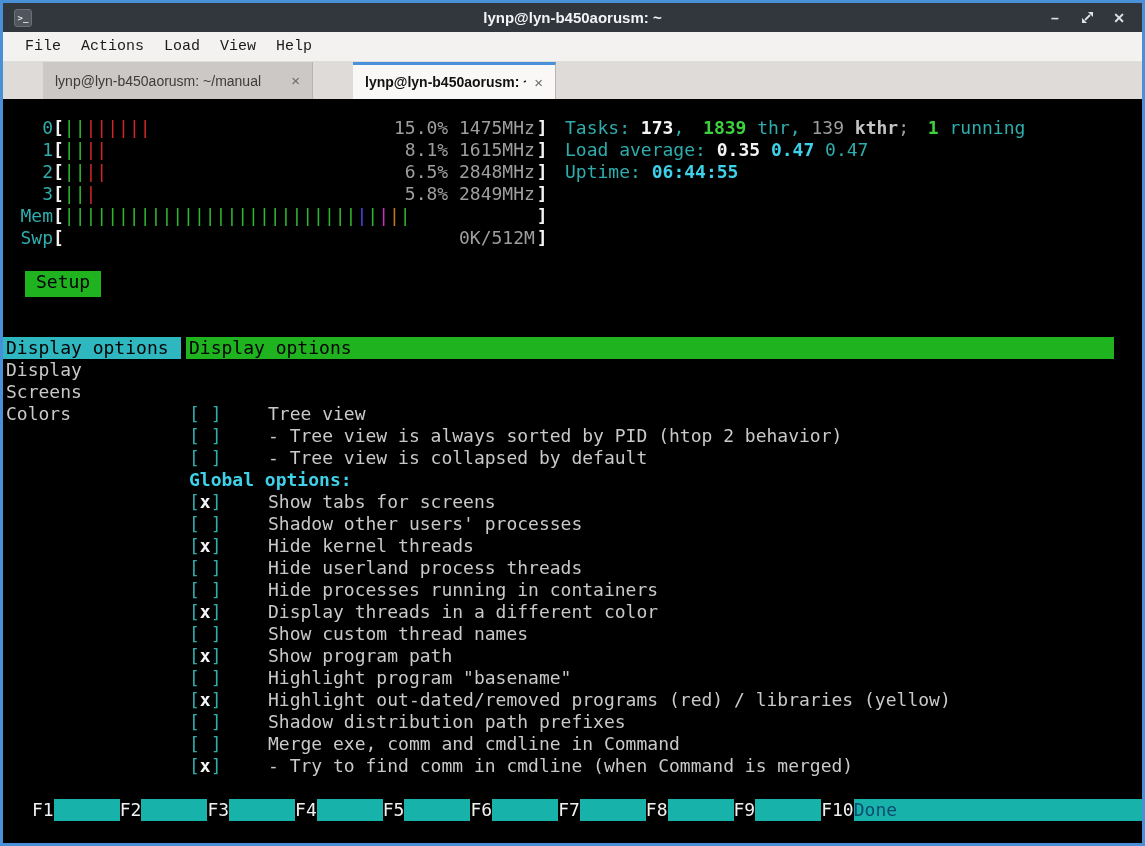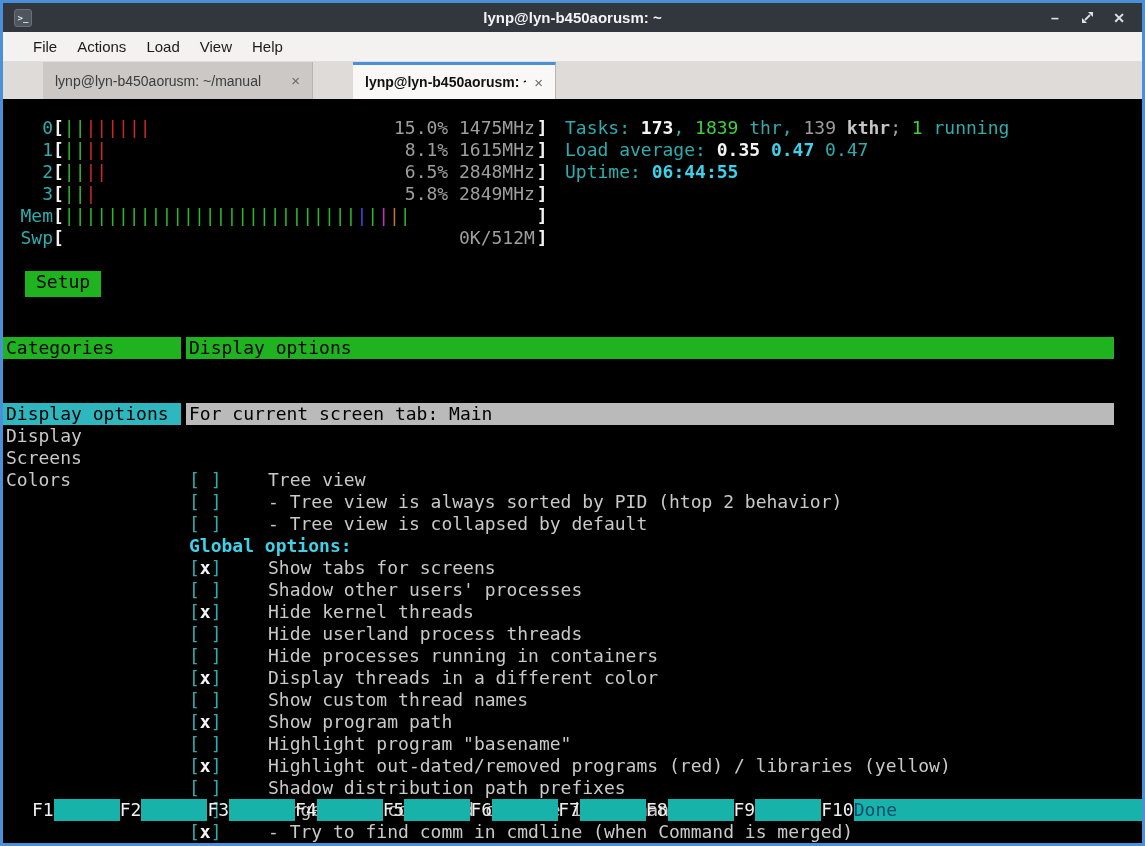--- a/index.html
+++ b/index.html
@@ -28,22 +28,23 @@
     color:#f2f3f4; font-weight:bold; font-size:15px; pointer-events:none;
   }
   .win-controls { margin-left:auto; display:flex; align-items:center; gap:10px; padding-right:12px; z-index:2; }
   .win-btn {
     width:22px; height:22px; color:#dde2e7; font-size:14px; font-weight:bold;
     display:flex; align-items:center; justify-content:center; cursor:default;
   }
   
   .menubar {
     height:30px; background:#f3f2f0; flex:none;
-    display:flex; align-items:center; padding-left:20px;
+    display:flex; align-items:center; padding-left:12px;
     border-bottom:1px solid #e0deda;
+    font-family:Liberation Mono, monospace;
   }
   .menu-item { padding:4px 10px; font-size:15px; color:#1b1b1b; }
   
   .tabbar {
     height:37px; background:#dedbd8; flex:none;
     display:flex; align-items:stretch;
   }
   .tab {
     display:flex; align-items:center; gap:8px;
     padding:0 12px; font-size:14px;
@@ -62,21 +63,21 @@
     flex:1; position:relative; background:#000;
     font-family:"DejaVu Sans Mono", monospace;
     font-size:18px; line-height:22px; white-space:pre; overflow:hidden;
     --teal:#2fadad; --gray:#9e9e9e; --lgray:#c9c9c9; --bwhite:#f4f4f4;
     --bgreen:#3ed13e; --bcyan:#3ed2ea; --bgray:#c4c4c4;
     --green-bg:#1fb31f; --cyan-bg:#2fb7c0; --graybar:#bababa; --fteal:#17b3ab;
     --bar-green:#2eb82e; --bar-red:#d02626; --bar-blue:#4743e8;
     --bar-magenta:#c92ec9; --orange:#c0791b;
   }
   .teal{color:var(--teal);} .gray{color:var(--gray);}
-  .bwhite{color:var(--bwhite);font-weight:bold;} .bgreen{color:var(--bgreen);font-weight:normal;}
+  .bwhite{color:var(--bwhite);font-weight:bold;} .bgreen{color:var(--bgreen);font-weight:bold;margin-left:8px;}
   .bcyan{color:var(--bcyan);font-weight:bold;} .bgray{color:var(--bgray);font-weight:bold;}
   .orange{color:var(--orange);margin-top:43px;}
   
   #meters { position:absolute; top:18px; left:0; }
   .mrow { height:22px; white-space:pre; }
   .mlabel { display:inline-block; width:50px; text-align:right; color:var(--teal); }
   .mbr { color:var(--bwhite); font-weight:bold; }
   .minner { display:inline-block; width:473px; height:22px; position:relative; vertical-align:top; overflow:hidden; }
   .tick-green{color:var(--bar-green);} .tick-red{color:var(--bar-red);}
   .tick-blue{color:var(--bar-blue);} .tick-magenta{color:var(--bar-magenta);}
@@ -151,25 +152,23 @@
       <span class="tab-close">×</span>
     </div>
   </div>
 
   <div class="terminal">
     <div id="meters"><div class="mrow"><span class="mlabel">0</span><span class="mbr">[</span><span class="minner"><span class="tick-green">||</span><span class="tick-red">||||||</span><span class="mtext gray">15.0% 1475MHz</span></span><span class="mbr">]</span></div><div class="mrow"><span class="mlabel">1</span><span class="mbr">[</span><span class="minner"><span class="tick-green">||</span><span class="tick-red">||</span><span class="mtext gray">8.1% 1615MHz</span></span><span class="mbr">]</span></div><div class="mrow"><span class="mlabel">2</span><span class="mbr">[</span><span class="minner"><span class="tick-green">||</span><span class="tick-red">||</span><span class="mtext gray">6.5% 2848MHz</span></span><span class="mbr">]</span></div><div class="mrow"><span class="mlabel">3</span><span class="mbr">[</span><span class="minner"><span class="tick-green">||</span><span class="tick-red">|</span><span class="mtext gray">5.8% 2849MHz</span></span><span class="mbr">]</span></div><div class="mrow"><span class="mlabel">Mem</span><span class="mbr">[</span><span class="minner"><span class="tick-green">|||||||||||||||||||||||||||</span><span class="tick-blue">|</span><span class="tick-green">|</span><span class="tick-magenta">|</span><span class="tick-orange">|</span><span class="tick-green">|</span><span class="mtext orange">9.01G/14.6G</span></span><span class="mbr">]</span></div><div class="mrow"><span class="mlabel">Swp</span><span class="mbr">[</span><span class="minner"><span class="mtext gray">0K/512M</span></span><span class="mbr">]</span></div></div>
     <div id="info"><div class="info-line"><span class="teal">Tasks: </span><span class="bwhite">173</span><span class="teal">, </span><span class="bgreen">1839</span><span class="teal"> thr, </span><span class="gray">139</span><span class="bgray"> kthr</span><span class="gray">; </span><span class="bgreen">1</span><span class="teal"> running</span></div><div class="info-line"><span class="teal">Load average: </span><span class="bwhite">0.35 </span><span class="bcyan">0.47 </span><span class="teal">0.47</span></div><div class="info-line"><span class="teal">Uptime: </span><span class="bcyan">06:44:55</span></div></div>
     <div id="setup-chip">Setup</div>
     <div id="panels">
       <div class="lpanel">
-        <div class="lhead">Categories</div>
         <div id="cat-items"><div class="litem selected">Display options</div><div class="litem">Display</div><div class="litem">Screens</div><div class="litem">Colors</div></div>
       </div>
       <div class="rpanel">
         <div class="rhead">Display options</div>
-        <div class="rsub">For current screen tab: Main</div>
         <div id="opt-rows"><div class="orow"><span class="cbbr">[</span><span class="cbmark"> </span><span class="cbbr">]</span><span class="olabel">Tree view</span></div><div class="orow"><span class="cbbr">[</span><span class="cbmark"> </span><span class="cbbr">]</span><span class="olabel">- Tree view is always sorted by PID (htop 2 behavior)</span></div><div class="orow"><span class="cbbr">[</span><span class="cbmark"> </span><span class="cbbr">]</span><span class="olabel">- Tree view is collapsed by default</span></div><div class="orow osection">Global options:</div><div class="orow"><span class="cbbr">[</span><span class="cbmark">x</span><span class="cbbr">]</span><span class="olabel">Show tabs for screens</span></div><div class="orow"><span class="cbbr">[</span><span class="cbmark"> </span><span class="cbbr">]</span><span class="olabel">Shadow other users' processes</span></div><div class="orow"><span class="cbbr">[</span><span class="cbmark">x</span><span class="cbbr">]</span><span class="olabel">Hide kernel threads</span></div><div class="orow"><span class="cbbr">[</span><span class="cbmark"> </span><span class="cbbr">]</span><span class="olabel">Hide userland process threads</span></div><div class="orow"><span class="cbbr">[</span><span class="cbmark"> </span><span class="cbbr">]</span><span class="olabel">Hide processes running in containers</span></div><div class="orow"><span class="cbbr">[</span><span class="cbmark">x</span><span class="cbbr">]</span><span class="olabel">Display threads in a different color</span></div><div class="orow"><span class="cbbr">[</span><span class="cbmark"> </span><span class="cbbr">]</span><span class="olabel">Show custom thread names</span></div><div class="orow"><span class="cbbr">[</span><span class="cbmark">x</span><span class="cbbr">]</span><span class="olabel">Show program path</span></div><div class="orow"><span class="cbbr">[</span><span class="cbmark"> </span><span class="cbbr">]</span><span class="olabel">Highlight program "basename"</span></div><div class="orow"><span class="cbbr">[</span><span class="cbmark">x</span><span class="cbbr">]</span><span class="olabel">Highlight out-dated/removed programs (red) / libraries (yellow)</span></div><div class="orow"><span class="cbbr">[</span><span class="cbmark"> </span><span class="cbbr">]</span><span class="olabel">Shadow distribution path prefixes</span></div><div class="orow"><span class="cbbr">[</span><span class="cbmark"> </span><span class="cbbr">]</span><span class="olabel">Merge exe, comm and cmdline in Command</span></div><div class="orow"><span class="cbbr">[</span><span class="cbmark">x</span><span class="cbbr">]</span><span class="olabel">- Try to find comm in cmdline (when Command is merged)</span></div></div>
       </div>
     </div>
     <div id="fbar"><div class="fseg"><span class="fkey">F1</span><span class="fblock"></span></div><div class="fseg"><span class="fkey">F2</span><span class="fblock"></span></div><div class="fseg"><span class="fkey">F3</span><span class="fblock"></span></div><div class="fseg"><span class="fkey">F4</span><span class="fblock"></span></div><div class="fseg"><span class="fkey">F5</span><span class="fblock"></span></div><div class="fseg"><span class="fkey">F6</span><span class="fblock"></span></div><div class="fseg"><span class="fkey">F7</span><span class="fblock"></span></div><div class="fseg"><span class="fkey">F8</span><span class="fblock"></span></div><div class="fseg"><span class="fkey">F9</span><span class="fblock"></span></div><div class="fseg"><span class="fkey">F10</span><span class="fblock">Done</span></div></div>
   </div>
 
 </div>
 
 </body></html>

